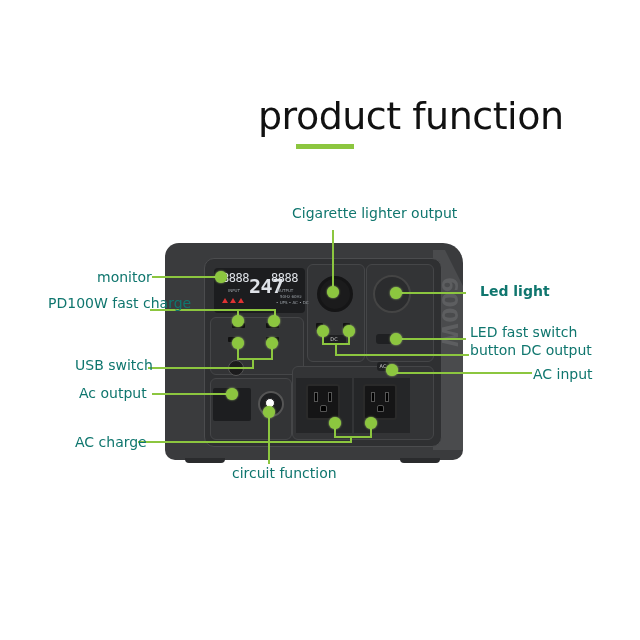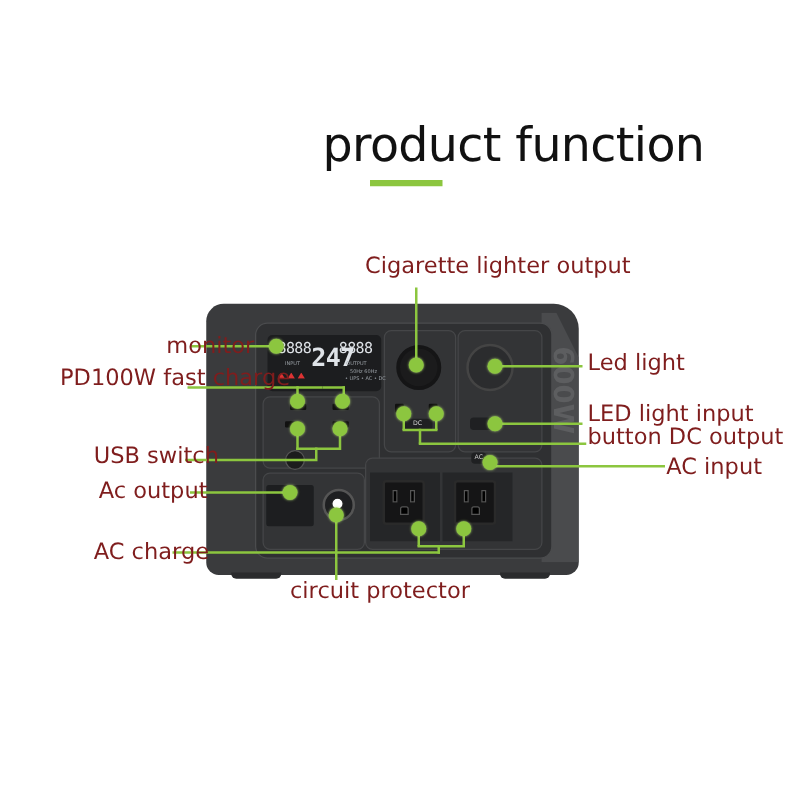--- a/index.html
+++ b/index.html
@@ -1,19 +1,19 @@
 <!DOCTYPE html>
 <html><head>
 <meta charset="utf-8">
 <style>
   html, body { margin:0; padding:0; }
   body { width:640px; height:640px; background:#ffffff; position:relative; overflow:hidden; font-family:"DejaVu Sans", sans-serif; }
   .title { position:absolute; left:0; width:640px; top:94px; text-align:center; font-size:38px; color:#111; letter-spacing:-0.5px; padding-left:124px; box-sizing:border-box; }
   .underline { position:absolute; left:296px; top:144px; width:58px; height:5px; background:#8cc63f; }
-  .label { position:absolute; font-size:18px; color:#7f1d1d; white-space:nowrap; line-height:16px; }
+  .label { position:absolute; font-size:14px; color:#0f766e; white-space:nowrap; line-height:16px; }
   .line { position:absolute; background:#8cc63f; }
   .dot { position:absolute; width:12px; height:12px; border-radius:50%; background:#8cc63f; box-shadow:0 0 2px #b7e276; }
   
   .device { position:absolute; left:165px; top:243px; width:298px; height:217px; background:#3a3b3d; border-radius:14px 20px 10px 10px; }
   .device-side { position:absolute; left:433px; top:250px; width:30px; height:200px; background:#4a4b4d; clip-path:polygon(0 0, 40% 0, 100% 18%, 100% 100%, 0 100%); }
   .side-text { position:absolute; left:434px; top:272px; width:28px; height:80px; color:#5d5e60; font-weight:bold; font-size:22px; writing-mode:vertical-rl; text-align:center; }
   .panel { position:absolute; left:204px; top:258px; width:236px; height:187px; background:#2f3032; border-radius:10px; border:1px solid #4b4c4e; }
   .display { position:absolute; left:214px; top:268px; width:91px; height:45px; background:#1c1d1f; border-radius:4px; }
   .seg { position:absolute; color:#dfe3e8; font-family:"DejaVu Sans Mono", monospace; font-size:12px; letter-spacing:-0.5px; }
   .seg-big { font-size:20px; font-weight:bold; }
@@ -142,23 +142,23 @@
 <div class="line" style="left:335px;top:354px;width:134px;height:2px;"></div>
 <div class="dot" style="left:317px;top:325px;"></div>
 <div class="dot" style="left:343px;top:325px;"></div>
 
 <div class="line" style="left:392px;top:372px;width:140px;height:2px;"></div>
 <div class="dot" style="left:386px;top:364px;"></div>
 
 <div class="line" style="left:268px;top:410px;width:2px;height:54px;"></div>
 <div class="dot" style="left:263px;top:406px;"></div>
 
-<div class="label" style="left:97px;top:269px;margin-left:36px;">monitor</div>
+<div class="label" style="left:97px;top:269px;">monitor</div>
 <div class="label" style="left:48px;top:295px;">PD100W fast charge</div>
 <div class="label" style="left:75px;top:357px;">USB switch</div>
 <div class="label" style="left:79px;top:385px;">Ac output</div>
 <div class="label" style="left:75px;top:434px;">AC charge</div>
 <div class="label" style="left:292px;top:205px;">Cigarette lighter output</div>
-<div class="label" style="left:470px;top:283px;">Led light</div>
-<div class="label" style="left:470px;top:324px;">LED light input</div>
+<div class="label" style="left:480px;top:283px;font-weight:bold;">Led light</div>
+<div class="label" style="left:470px;top:324px;">LED fast switch</div>
 <div class="label" style="left:470px;top:342px;">button DC output</div>
 <div class="label" style="left:533px;top:366px;">AC input</div>
-<div class="label" style="left:232px;top:465px;">circuit protector</div>
+<div class="label" style="left:232px;top:465px;">circuit function</div>
 
 </body></html>

